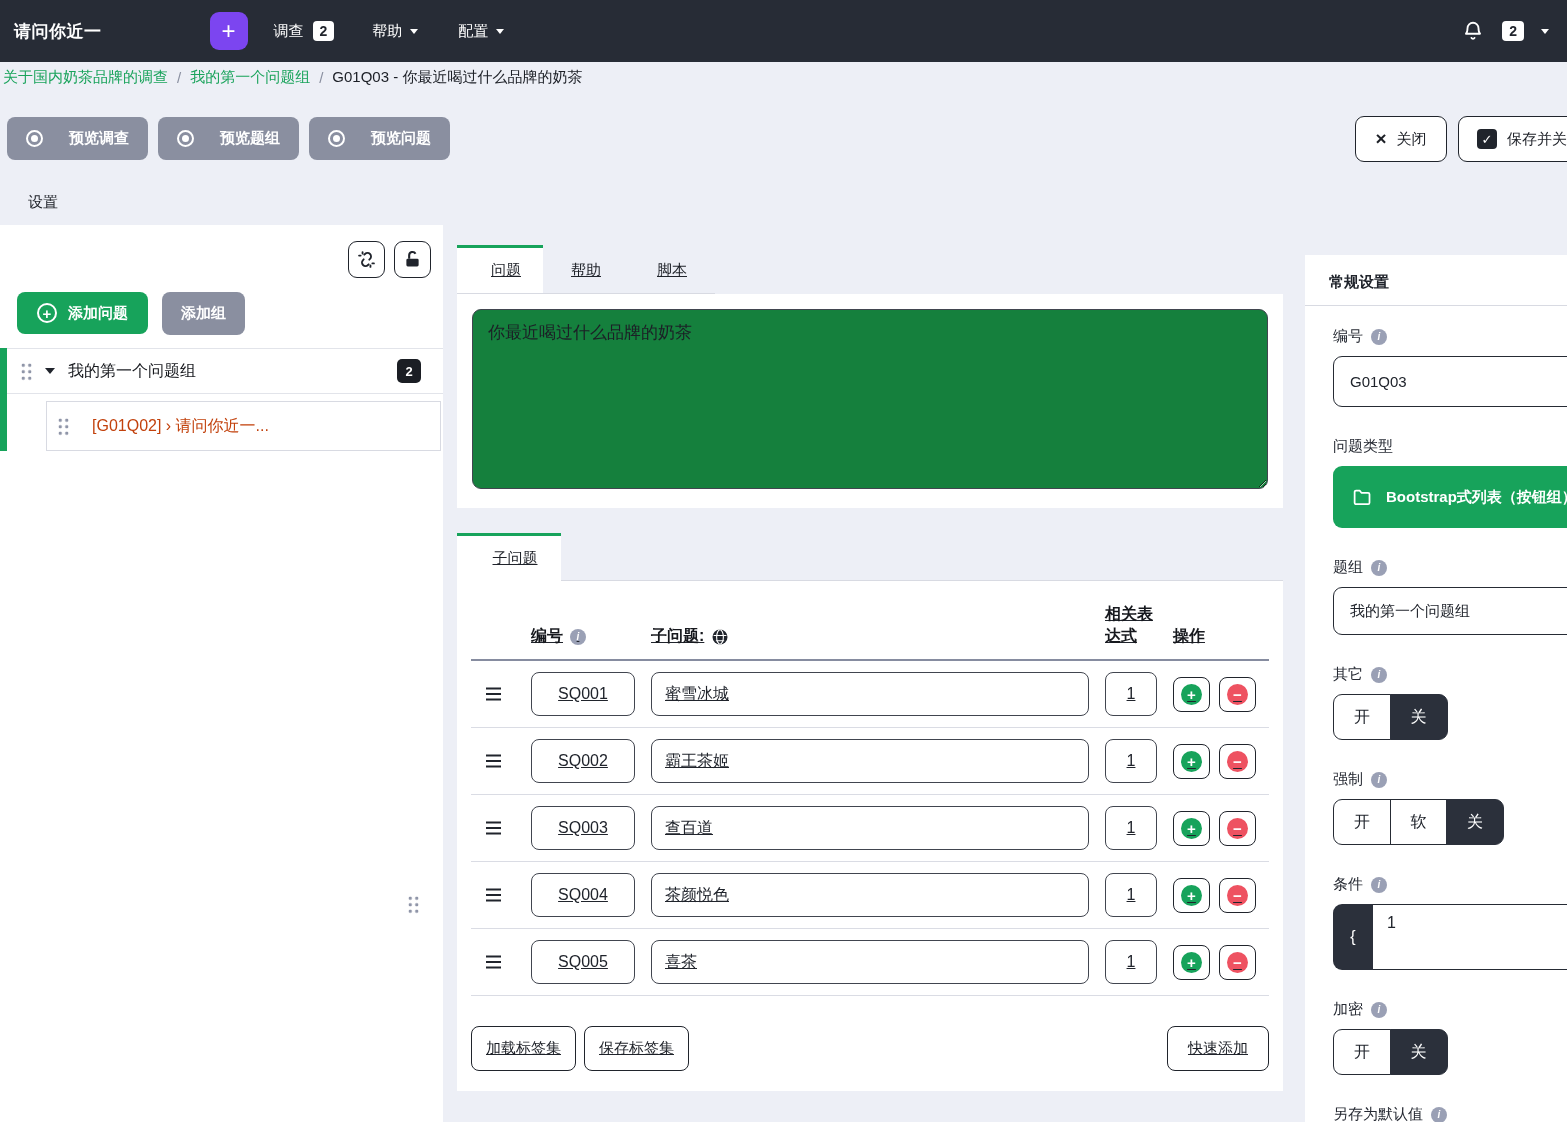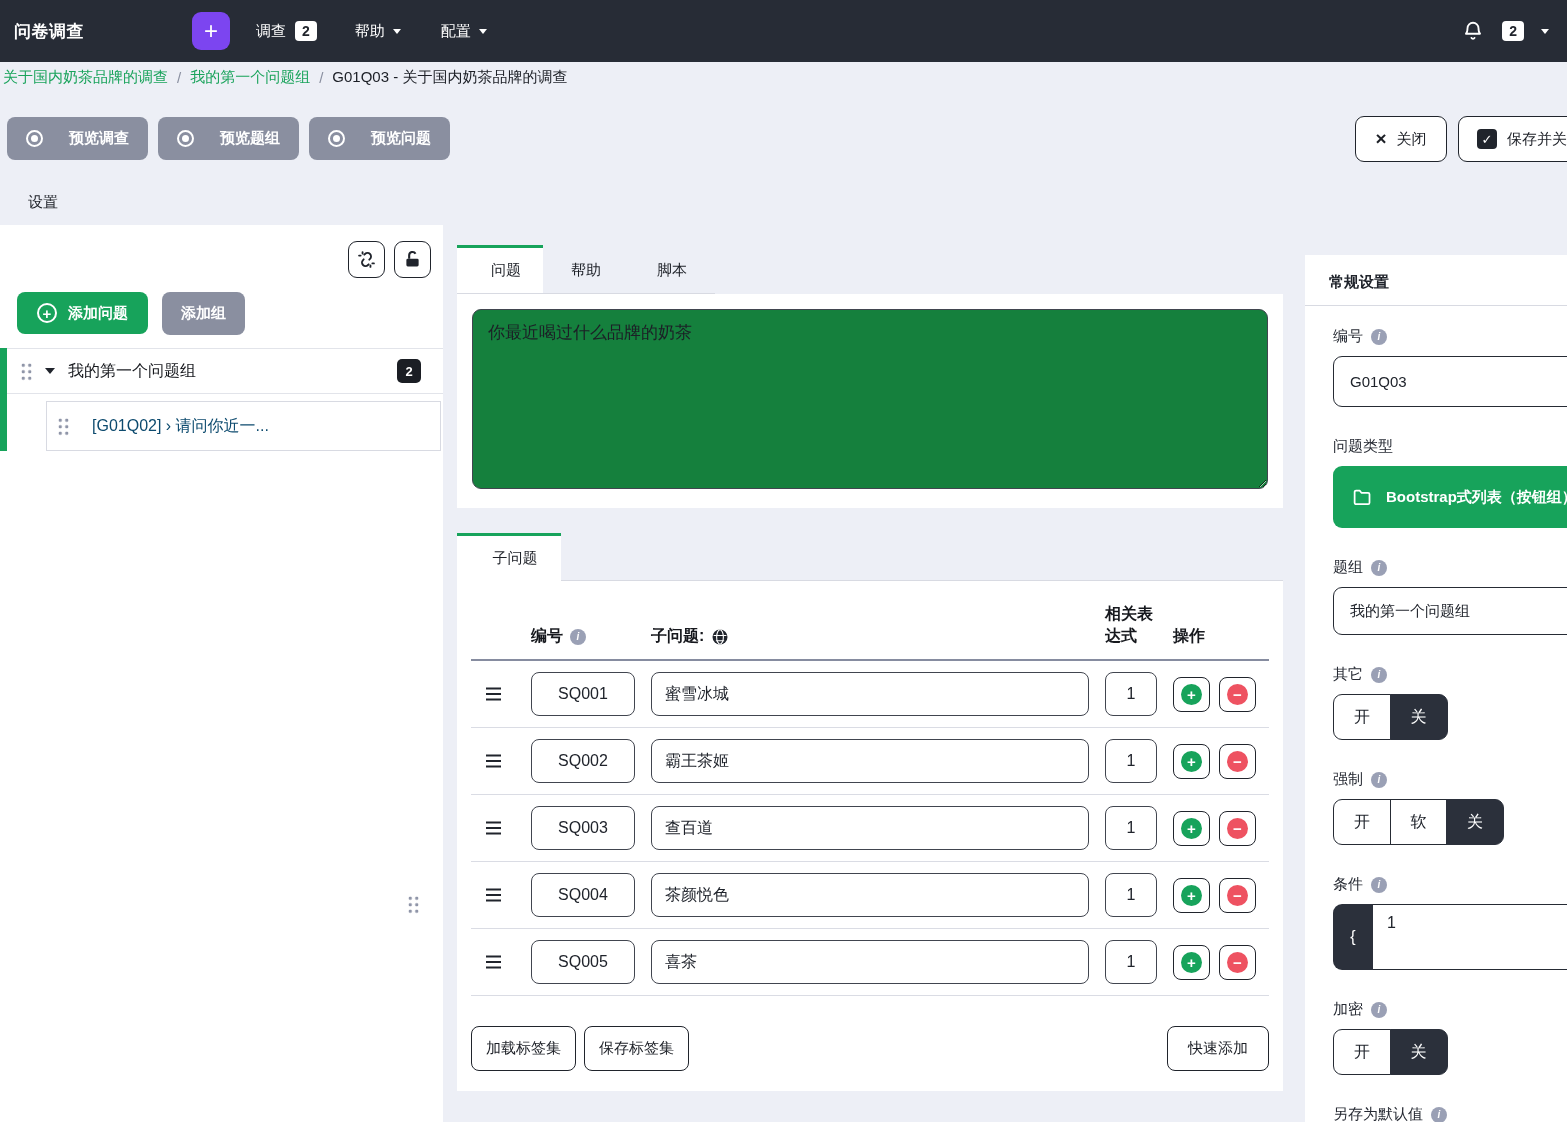--- a/index.html
+++ b/index.html
@@ -106,28 +106,28 @@
   .group-label { margin-left:13px; font-size:16px; color:#16181d; }
   .badge-dark {
     margin-left:auto; margin-right:22px; min-width:24px; height:24px;
     background:#1b1e24; color:#fff; font-size:13px; font-weight:700;
     border-radius:5px; display:flex; align-items:center; justify-content:center; padding:0 6px;
   }
   .q-row {
     margin:7px 2px 0 39px; height:50px; border:1px solid #d8dae2; background:#fff;
     display:flex; align-items:center; padding-left:10px; cursor:pointer;
   }
-  .q-label { margin-left:22px; font-size:16px; color:#0c4a6e; white-space:nowrap; }
+  .q-label { margin-left:22px; font-size:16px; color:#c2410c; white-space:nowrap; }
   .resize-grip {
     position:absolute; left:407px; top:895px; width:13px; height:19px; cursor:col-resize;
     background-image:radial-gradient(circle,#8f95a8 1.7px,transparent 1.9px);
     background-size:6.5px 6.5px;
   }
   
-  .center-col { position:absolute; left:457px; top:245px; width:826px; }
+  .center-col { position:absolute; left:457px; top:245px; width:826px;text-decoration:underline; }
   .qtabs { display:flex; width:fit-content; border-bottom:1px solid #d8dae2; }
   .qtabs .tab { width:86px; }
   .card { background:#fff; }
   .q-card { padding:15px; }
   .q-textarea {
     width:100%; height:180px; resize:vertical; border:1px solid #41454f; border-radius:9px;
     padding:11px 15px; font-size:17px; color:#1c1f26; font-family:inherit; background:#15803d;
   }
   .subq-tabs { display:flex; margin-top:25px; border-bottom:1px solid #d8dae2; }
   .subq-tabs .tab { width:104px; }
@@ -204,21 +204,21 @@
   }
   .cond-input {
     flex:1; border:1.5px solid #262b34; border-left:none; border-radius:0 9px 9px 0;
     padding:9px 14px; font-size:16px; font-family:inherit; resize:none; background:#fff; color:#20242c;
   }
 </style>
 </head>
 <body>
 
 <div class="navbar">
-  <span class="nav-logo">问卷调查</span>
+  <span class="nav-logo">请问你近一</span>
   <button class="nav-plus"><span>+</span></button>
   <div class="nav-item nav-surveys">
     <span>调查</span>
     <span class="badge-light">2</span>
   </div>
   <div class="nav-item nav-help">
     <span>帮助</span>
     <span class="caret-down"></span>
   </div>
   <div class="nav-item nav-config">
@@ -233,21 +233,21 @@
     <span class="badge-light">2</span>
     <span class="caret-down"></span>
   </div>
 </div>
 
 <div class="breadcrumb">
   <span class="crumb-link">关于国内奶茶品牌的调查</span>
   <span class="crumb-sep">/</span>
   <span class="crumb-link">我的第一个问题组</span>
   <span class="crumb-sep">/</span>
-  <span class="crumb-current">G01Q03 - 关于国内奶茶品牌的调查</span>
+  <span class="crumb-current">G01Q03 - 你最近喝过什么品牌的奶茶</span>
 </div>
 
 <div class="toolbar">
   <div class="preview-group">
     <button class="btn-gray">
       <span class="eye"></span>
       <span>预览调查</span>
     </button>
     <button class="btn-gray">
       <span class="eye"></span>

